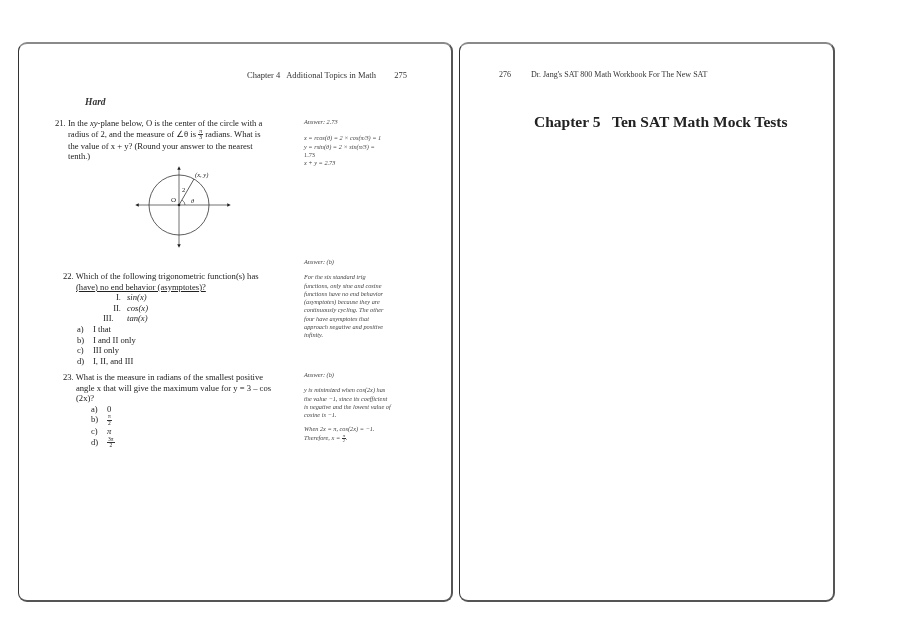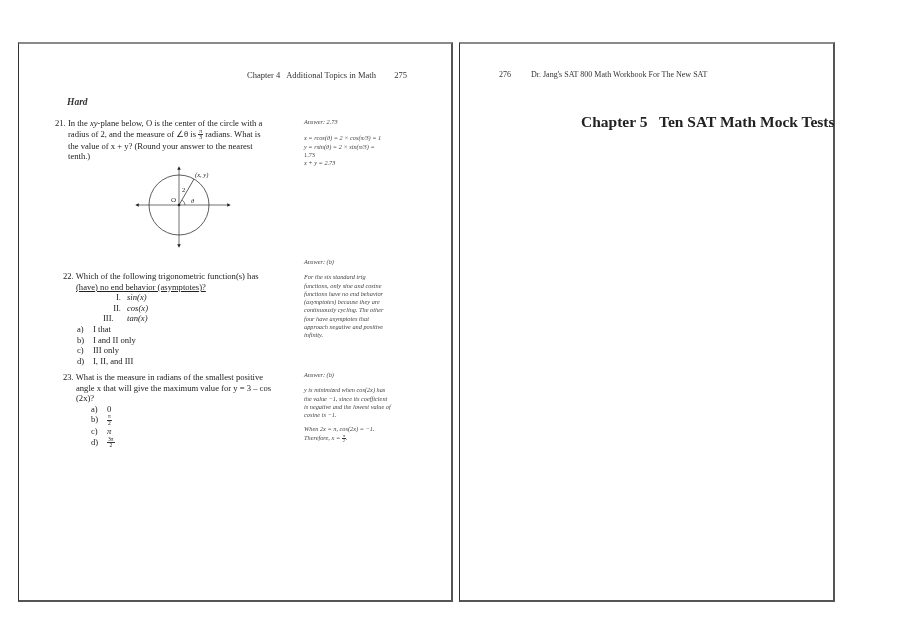--- a/index.html
+++ b/index.html
@@ -1,20 +1,20 @@
 <!DOCTYPE html>
 <html><head>
 <meta charset="utf-8">
 <style>
   html, body { margin:0; padding:0; }
   body { width:910px; height:644px; background:#ffffff; position:relative; overflow:hidden;
          font-family:"DejaVu Serif", serif; color:#222; }
   .page { position:absolute; top:42px; height:560px; background:#fff;
           border-top:2px solid #8a8a8a; border-left:1.5px solid #333;
-          border-right:2px solid #555; border-bottom:2px solid #555; box-sizing:border-box; }
+          border-right:2px solid #555; border-bottom:2px solid #555; box-sizing:border-box;border-radius:9px; }
   #page-left { left:18px; width:435px; }
   #page-right { left:459px; width:376px; }
   .abs { position:absolute; white-space:nowrap; }
   .hdr { font-family:"Liberation Serif", serif; font-size:8.5px; color:#333; }
   .q { font-family:"Liberation Serif", serif; font-size:8.6px; line-height:10.6px; color:#222; }
   .ans { font-family:"Liberation Serif", serif; font-style:italic; font-size:6.3px; line-height:8.3px; color:#444; }
   .ans .plain { font-style:normal; }
   .hard { font-family:"Liberation Serif", serif; font-style:italic; font-weight:bold; font-size:9.5px; color:#333; }
   .chap { font-family:"Liberation Serif", serif; font-weight:bold; font-size:15.5px; color:#222; }
   .it { font-style:italic; }
@@ -28,21 +28,21 @@
 <body>
 
 <div class="page" id="page-left">
   <div class="abs hdr" style="left:228px; top:26px;">
     <span>Chapter 4</span>&nbsp;&nbsp;
     <span>Additional Topics in Math</span>
     <span style="display:inline-block; width:14px;"></span>
     <span>275</span>
   </div>
 
-  <div class="abs hard" style="left:48px; top:53px;">Hard</div>
+  <div class="abs hard" style="left:66px; top:53px;">Hard</div>
 
   <div class="abs q" style="left:36px; top:74px;">
     <div><span>21.</span> <span>In the </span><span class="it">xy</span><span>-plane below, O is the center of the circle with a</span></div>
     <div style="padding-left:13px;"><span>radius of 2, and the measure of ∠θ is </span><span class="frac"><span class="num">π</span><span>3</span></span><span> radians. What is</span></div>
     <div style="padding-left:13px;">the value of x + y? (Round your answer to the nearest</div>
     <div style="padding-left:13px;">tenth.)</div>
   </div>
 
   <svg class="abs" style="left:112px; top:120px;" width="110" height="86" viewBox="0 0 110 86">
     <defs>
@@ -165,16 +165,16 @@
     <div><span>Therefore, x = </span><span class="frac" style="font-size:4.5px; line-height:4.5px;"><span class="num">π</span><span>2</span></span><span>.</span></div>
   </div>
 </div>
 
 <div class="page" id="page-right">
   <div class="abs hdr" style="left:39px; top:26px; font-size:8px;">
     <span>276</span>
     <span style="display:inline-block; width:16px;"></span>
     <span>Dr. Jang's SAT 800 Math Workbook For The New SAT</span>
   </div>
-  <div class="abs chap" style="left:74px; top:69px;margin-left:47px;">
+  <div class="abs chap" style="left:74px; top:69px;">
     <span>Chapter  5</span>&nbsp;&nbsp;&nbsp;<span>Ten SAT Math Mock Tests</span>
   </div>
 </div>
 
 </body></html>

